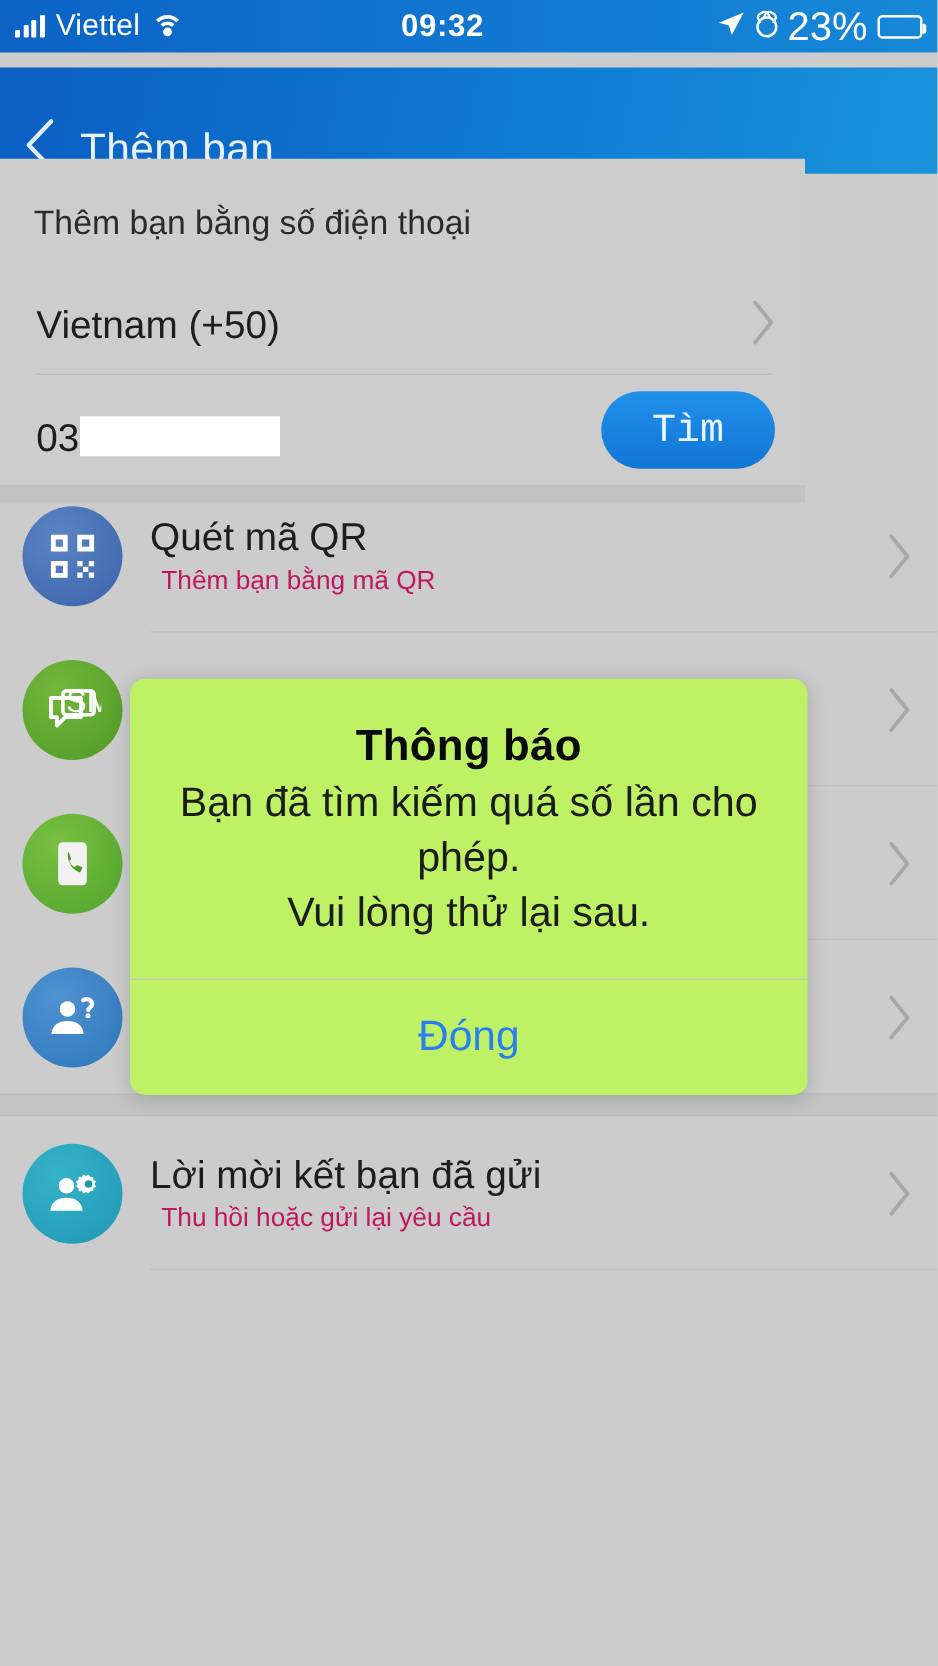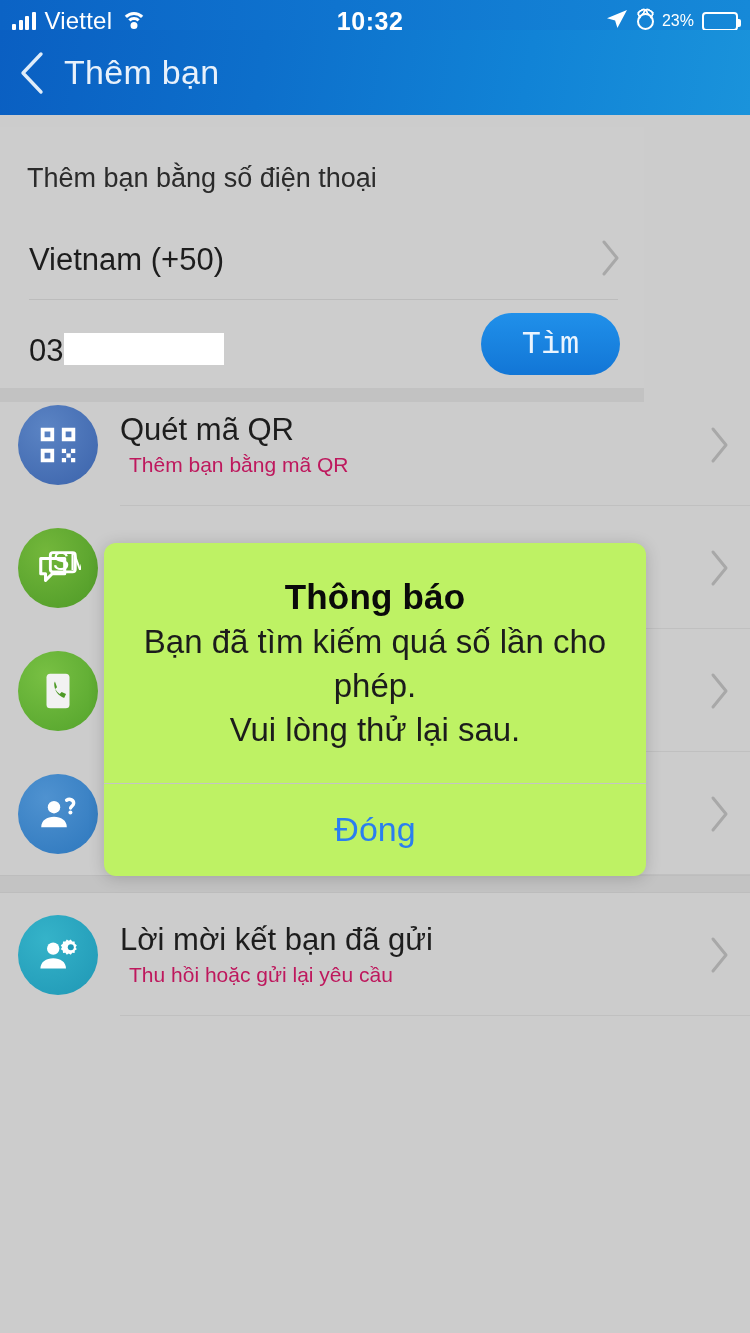--- a/index.html
+++ b/index.html
@@ -35,32 +35,32 @@
     border-left-color:#fff;border-right-color:#fff;background:#fff; }
   .sb-center{ flex:1; text-align:center; font-size:25px; font-weight:700;
     letter-spacing:.5px; transform:translateX(-6px); }
   .sb-right{ display:flex; align-items:center; gap:8px; padding-right:12px; }
   .alarm{ position:relative; width:17px;height:17px;border:2.5px solid #fff;
     border-radius:50%; }
   .alarm:before,.alarm:after{content:"";position:absolute;top:-6px;width:7px;
     height:6px;border:2.5px solid #fff;border-radius:50% 50% 0 0;border-bottom:none;}
   .alarm:before{left:-2px;transform:rotate(-28deg);}
   .alarm:after{right:-2px;transform:rotate(28deg);}
-  .battpct{ font-size:16px; font-weight:400; }
+  .battpct{ font-size:32px; font-weight:400; }
   .batt{ position:relative; width:36px;height:19px;border:2px solid #fff;
     border-radius:4px; padding:2px; }
   .batt .fill{ height:100%; width:23%; background:#fff; border-radius:1.5px; }
   .batt:after{ content:""; position:absolute; right:-5px; top:5px; width:3px;
     height:8px; background:#fff; border-radius:0 2px 2px 0; }
 
   
   .navbar{
-    position:absolute; left:0; top:30px; width:750px; height:85px;
+    position:absolute; left:0; top:54px; width:750px; height:85px;
     background:linear-gradient(100deg,#0a5fc2 0%,#0d6fcb 35%,#1183d6 70%,#1a93db 100%);
-    display:flex; align-items:center;
+    display:flex; align-items:flex-end;
   }
   .backchev{ width:64px; display:flex; justify-content:center; align-items:center; }
   .backchev svg{ display:block; }
   .navtitle{ font-size:34px; color:#e8f1fb; font-weight:400; letter-spacing:.3px; }
 
   
   .panel{ position:absolute; left:0; top:127px; width:644px; background:#cdcdcd; }
   .panel-title{ font-size:27px; color:#2b2b2b; padding:36px 0 0 27px; }
   .country-row{
     display:flex; align-items:center; height:80px; margin-top:26px;
@@ -132,21 +132,21 @@
           <i></i>
           <i></i>
       </span>
       <span class="carrier">Viettel</span>
       <span class="wifi">
         <span class="a"></span>
           <span class="b"></span>
           <span class="c"></span>
       </span>
     </div>
-    <div class="sb-center">10:32</div>
+    <div class="sb-center">09:32</div>
     <div class="sb-right">
       <span>
         <svg width="24" height="24" viewBox="0 0 24 24">
             <path d="M22 3 2 11.2l8.1 2.2 2.3 7.6z" fill="#ffffff"></path>
           </svg>
       </span>
       <span class="alarm"></span>
       <span class="battpct">23%</span>
       <span class="batt"><span class="fill"></span></span>
     </div>

